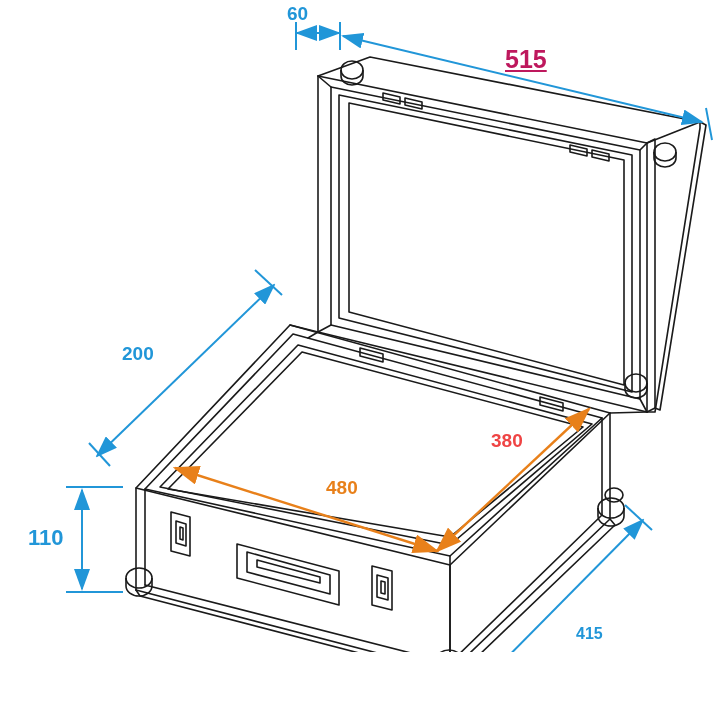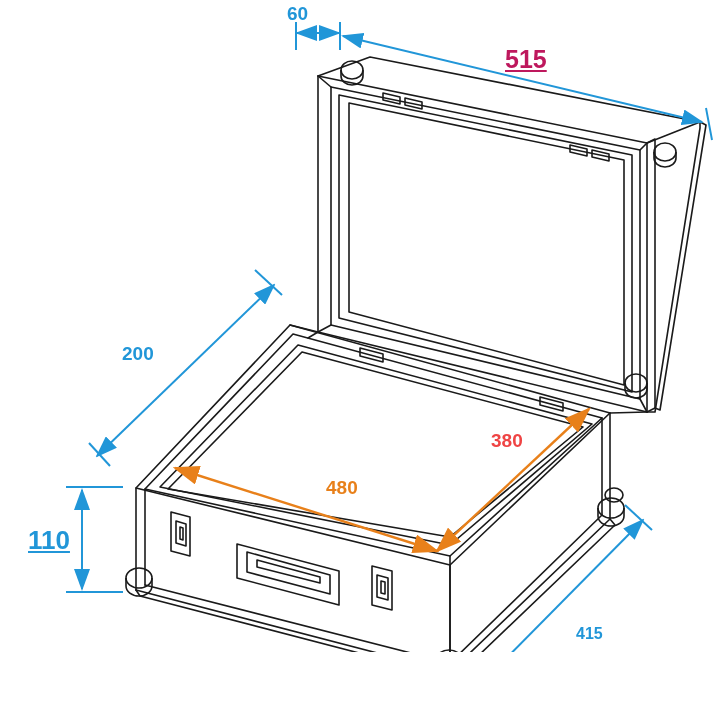--- a/index.html
+++ b/index.html
@@ -188,17 +188,17 @@
   <div class="dim-label" style="left:287px; top:3px; font-size:19px; color:#2196d8;">60</div>
 
   <div class="dim-label" style="left:505px; top:45px; font-size:25px; color:#be185d;text-decoration:underline;">515</div>
 
   <div class="dim-label" style="left:122px; top:343px; font-size:19px; color:#2196d8;">200</div>
 
   <div class="dim-label" style="left:491px; top:430px; font-size:19px; color:#ef4444;">380</div>
 
   <div class="dim-label" style="left:298px; top:477px; font-size:19px; color:#e8801a;margin-left:28px;">480</div>
 
-  <div class="dim-label" style="left:28px; top:525px; font-size:26px; color:#2196d8;text-decoration:underline;">110</div>
+  <div class="dim-label" style="left:28px; top:525px; font-size:22px; color:#2196d8;">110</div>
 
   <div class="dim-label" style="left:576px; top:625px; font-size:16px; color:#2196d8;">415</div>
 
 </div>
 
 </body></html>

